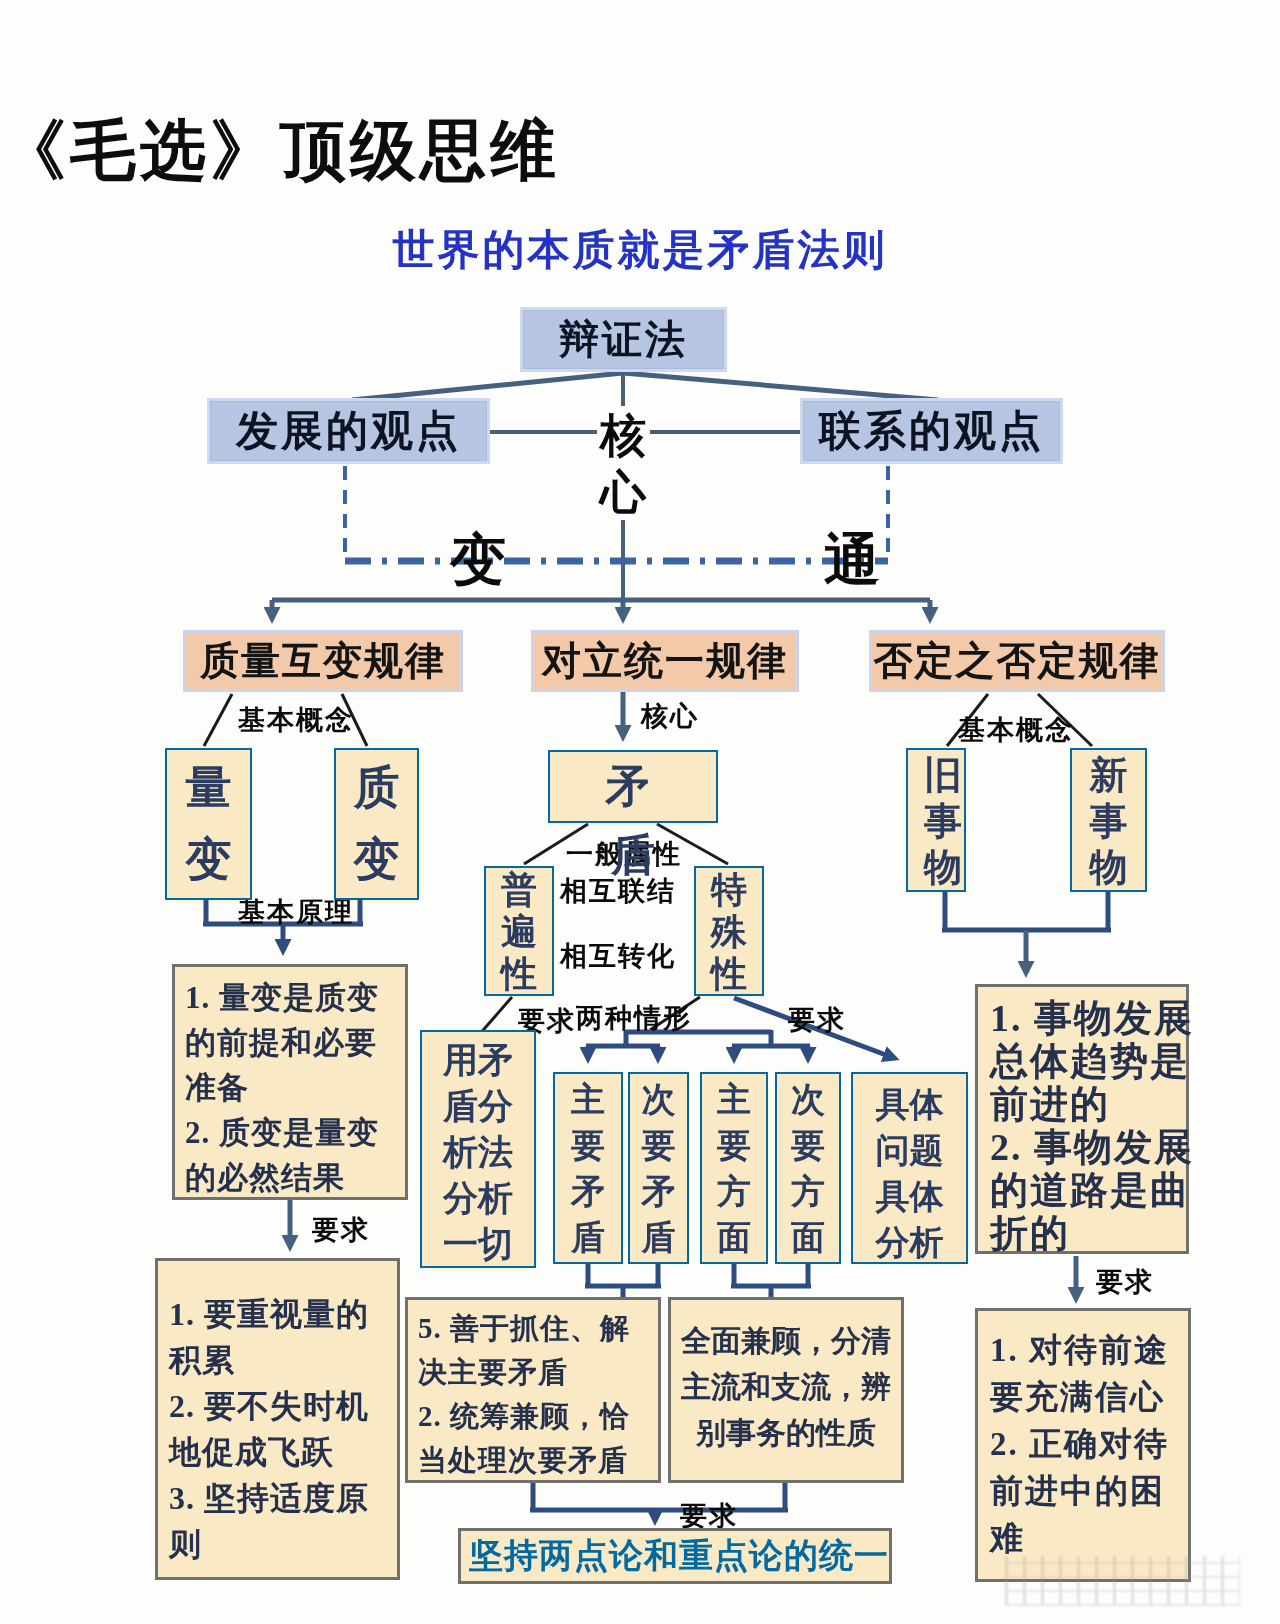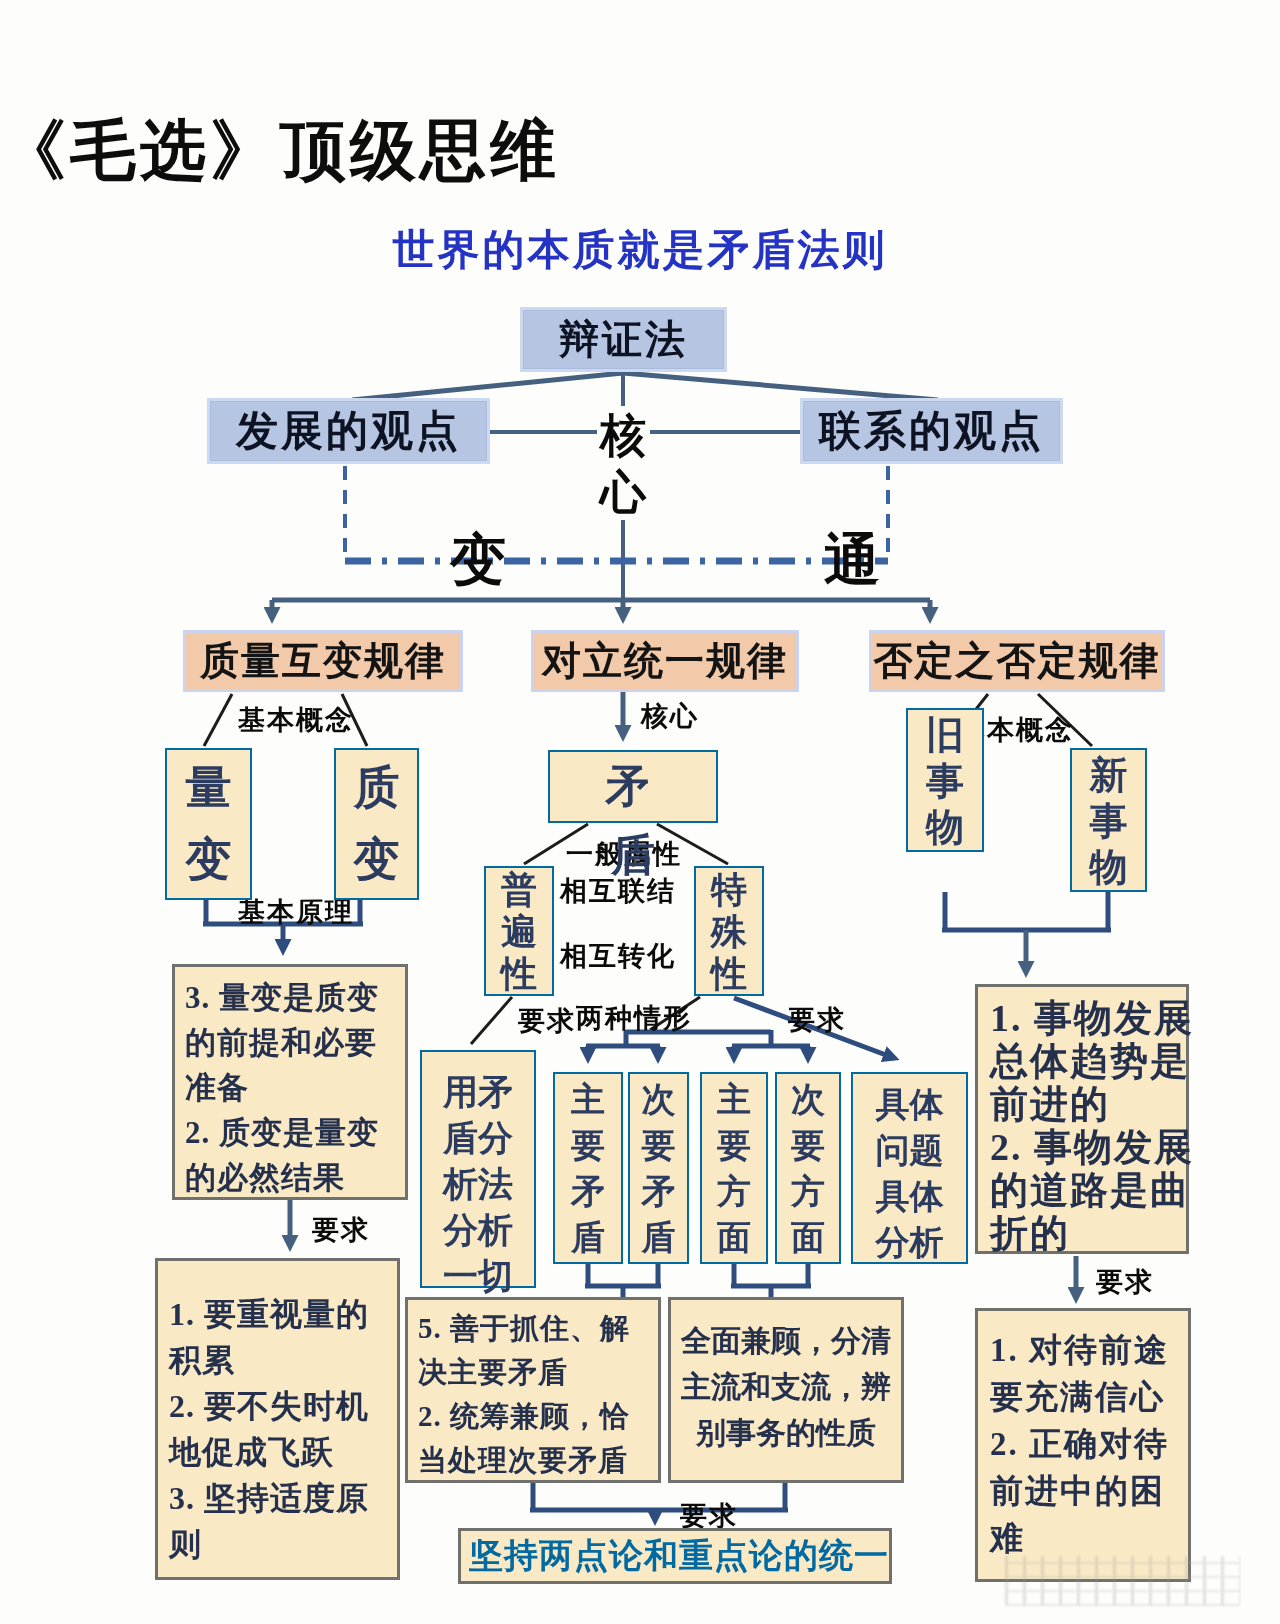--- a/index.html
+++ b/index.html
@@ -135,32 +135,32 @@
   <div class="abs lbl" style="left:312px;top:1212px;">要求</div>
   <div class="abs lbl" style="left:680px;top:1498px;">要求</div>
   <div class="abs lbl" style="left:1096px;top:1264px;">要求</div>
 
   <div class="abs vbox" style="left:165px;top:748px;width:87px;height:152px;font-size:46px;line-height:72px;padding:2px 18px 0;">量变</div>
   <div class="abs vbox" style="left:334px;top:748px;width:85px;height:152px;font-size:46px;line-height:72px;padding:2px 17px 0;">质变</div>
 
   <div class="abs vbox" style="left:548px;top:750px;width:170px;height:73px;font-size:44px;line-height:69px;"><span class="spread">矛盾</span></div>
   <div class="abs vbox" style="left:484px;top:866px;width:70px;height:130px;font-size:36px;line-height:42px;padding:1px 12px 0;">普遍性</div>
   <div class="abs vbox" style="left:694px;top:866px;width:70px;height:130px;font-size:36px;line-height:42px;padding:1px 12px 0;">特殊性</div>
-  <div class="abs vbox" style="left:420px;top:1030px;width:116px;height:238px;font-size:35px;line-height:46px;padding:18px 20px 0;margin-top:20px;">用矛盾分析法分析一切</div>
+  <div class="abs vbox" style="left:420px;top:1030px;width:116px;height:238px;font-size:35px;line-height:46px;padding:6px 20px 0;">用矛盾分析法分析一切</div>
 
   <div class="abs vbox" style="left:553px;top:1072px;width:70px;height:192px;font-size:34px;line-height:46px;padding:3px 14px 0;">主要矛盾</div>
   <div class="abs vbox" style="left:628px;top:1072px;width:61px;height:192px;font-size:34px;line-height:46px;padding:3px 11px 0;">次要矛盾</div>
   <div class="abs vbox" style="left:700px;top:1072px;width:68px;height:192px;font-size:34px;line-height:46px;padding:3px 13px 0;">主要方面</div>
   <div class="abs vbox" style="left:775px;top:1072px;width:66px;height:192px;font-size:34px;line-height:46px;padding:3px 13px 0;">次要方面</div>
   <div class="abs vbox" style="left:851px;top:1072px;width:117px;height:192px;font-size:34px;line-height:46px;padding:8px 20px 0;">具体问题具体分析</div>
 
-  <div class="abs vbox" style="left:906px;top:708px;width:78px;height:144px;font-size:38px;line-height:46px;padding:2px 16px 0;">旧事物</div>
+  <div class="abs vbox" style="left:906px;top:748px;width:60px;height:144px;font-size:38px;line-height:46px;padding:2px 16px 0;">旧事物</div>
   <div class="abs vbox" style="left:1070px;top:748px;width:77px;height:144px;font-size:38px;line-height:46px;padding:2px 16px 0;">新事物</div>
 
-  <div class="abs sbox" style="left:172px;top:964px;width:236px;height:236px;font-size:31px;line-height:45px;padding:8px 10px;letter-spacing:1px;">3. 量变是质变
+  <div class="abs sbox" style="left:172px;top:964px;width:236px;height:236px;font-size:31px;line-height:45px;padding:8px 10px;letter-spacing:1px;">1. 量变是质变
 的前提和必要
 准备
 2. 质变是量变
 的必然结果</div>
   <div class="abs sbox" style="left:155px;top:1258px;width:245px;height:322px;font-size:32px;line-height:46px;padding:30px 11px 0;letter-spacing:1px;">1. 要重视量的
 积累
 2. 要不失时机
 地促成飞跃
 3. 坚持适度原
 则</div>

